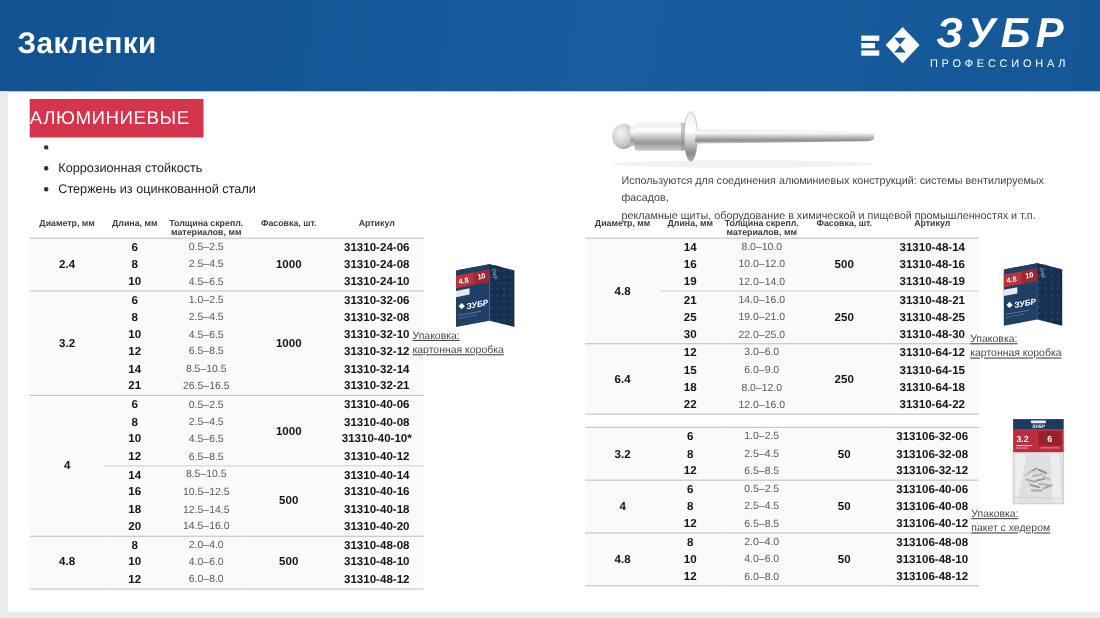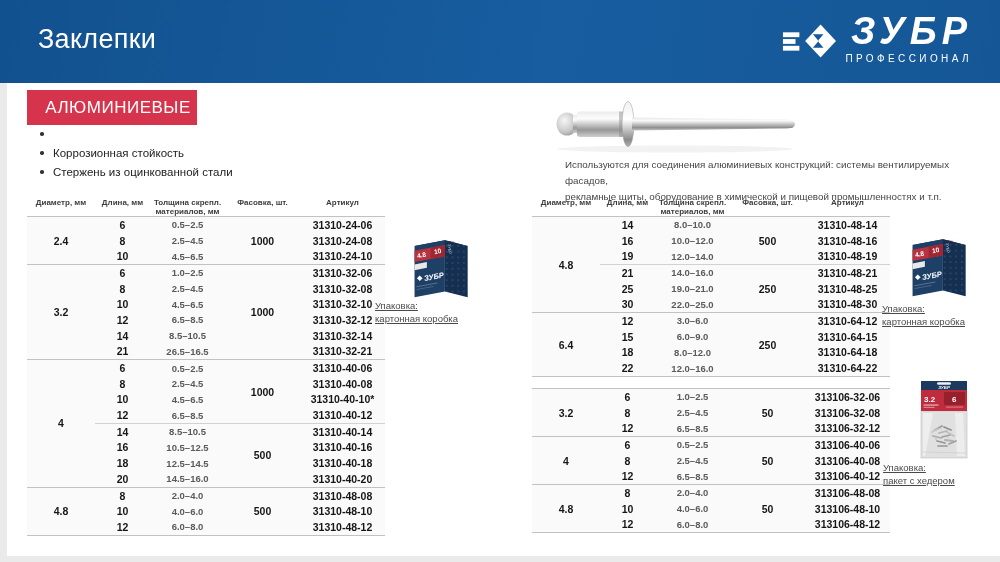--- a/index.html
+++ b/index.html
@@ -2,32 +2,32 @@
 <html><head>
 <meta charset="utf-8">
 <style>
   html,body { margin:0; padding:0; background:#fff; }
   .page { position:relative; width:1000px; height:562px; background:#ffffff; overflow:hidden;
           font-family:"Liberation Sans","DejaVu Sans",sans-serif; }
 
   
   .banner { position:absolute; left:0; top:0; width:1000px; height:83px;
             background:linear-gradient(100deg,#12518f 0%,#175d9f 55%,#155796 100%); }
-  .page-title { position:absolute; left:38px; top:24px; color:#ffffff; font-size:27px;
-                font-weight:400; letter-spacing:0.3px; }
+  .page-title { position:absolute; left:16px; top:24px; color:#ffffff; font-size:27px;
+                font-weight:700; letter-spacing:0.3px; }
   .logo { position:absolute; right:28px; top:11px; display:flex; align-items:flex-start; }
   .logo-icon { width:54px; height:54px; margin-right:9px; margin-top:3px; }
   .logo-text { display:flex; flex-direction:column; align-items:flex-end; }
   .logo-brand { color:#ffffff; font-size:38px; line-height:40px; font-weight:700;
                 font-style:italic; letter-spacing:5px; }
   .logo-tagline { color:#ffffff; font-size:10px; letter-spacing:3.4px; margin-top:2px; }
 
   
   .badge { position:absolute; left:27px; top:90px; width:158px; height:35px; background:#d6344d;
-           color:#ffffff; font-size:17px; line-height:35px; text-align:center; letter-spacing:0.5px;padding-left:12px; }
+           color:#ffffff; font-size:17px; line-height:35px; letter-spacing:0.5px; }
   .features { position:absolute; left:27px; top:126px; margin:0; padding:0; list-style:none; }
   .features li { position:relative; padding-left:26px; height:19px; font-size:11.5px;
                  color:#222222; line-height:16px; }
   .dot { position:absolute; left:13px; top:6px; width:3.5px; height:3.5px;
          border-radius:50%; background:#333333; }
 
   
   .rivet { position:absolute; left:550px; top:92px; width:265px; height:62px; }
   .usage { position:absolute; left:565px; top:157px; width:420px; font-size:9.8px;
            line-height:16px; color:#464646; white-space:pre-line; }
@@ -38,21 +38,21 @@
   .tbl-right-top { left:532px; top:197px; }
   .tbl-right-bottom { left:532px; top:388px; }
   .tbl table { border-collapse:collapse; table-layout:fixed; width:358px;
                border-bottom:1px solid #c2c2c2; }
   .tbl th { font-size:8px; font-weight:700; color:#3d3d3d; text-align:center; vertical-align:top;
             padding:2px 0 0 0; height:19px; box-sizing:border-box; white-space:pre-line;
             line-height:8.5px; border-bottom:1px solid #c2c2c2; }
   .tbl tbody { background:#fafafa; }
   .tbl td { height:15.7px; padding:0; text-align:center; font-size:10.5px; font-weight:700;
             color:#161616; }
-  .tbl td.thick { font-weight:700; color:#5a5a5a; font-size:9.5px; }
+  .tbl td.thick { font-weight:400; color:#5a5a5a; font-size:9.5px; }
   .tbl tr.gstart td { border-top:1px solid #c2c2c2; }
   .tbl tr.subdiv td { border-top:1px solid #d2d2d2; }
 
   
   .box1 { position:absolute; left:410px; top:227px; width:66px; height:74px; }
   .box2 { position:absolute; left:908px; top:226px; width:66px; height:74px; }
   .bag  { position:absolute; left:911px; top:380px; width:66px; height:80px; }
   .caption { position:absolute; width:120px; text-align:left; font-size:9.5px;
              line-height:13px; color:#4a4a4a;text-decoration:underline; }
   .cap1 { left:375px; top:299px; }

